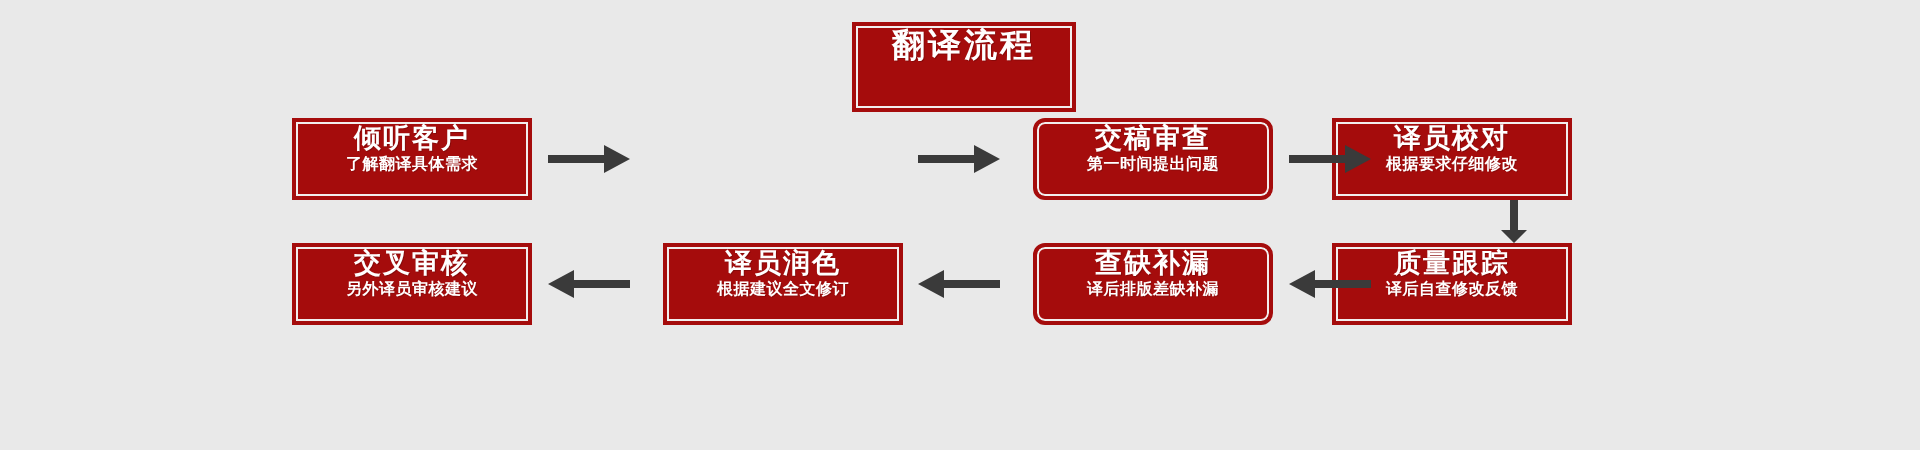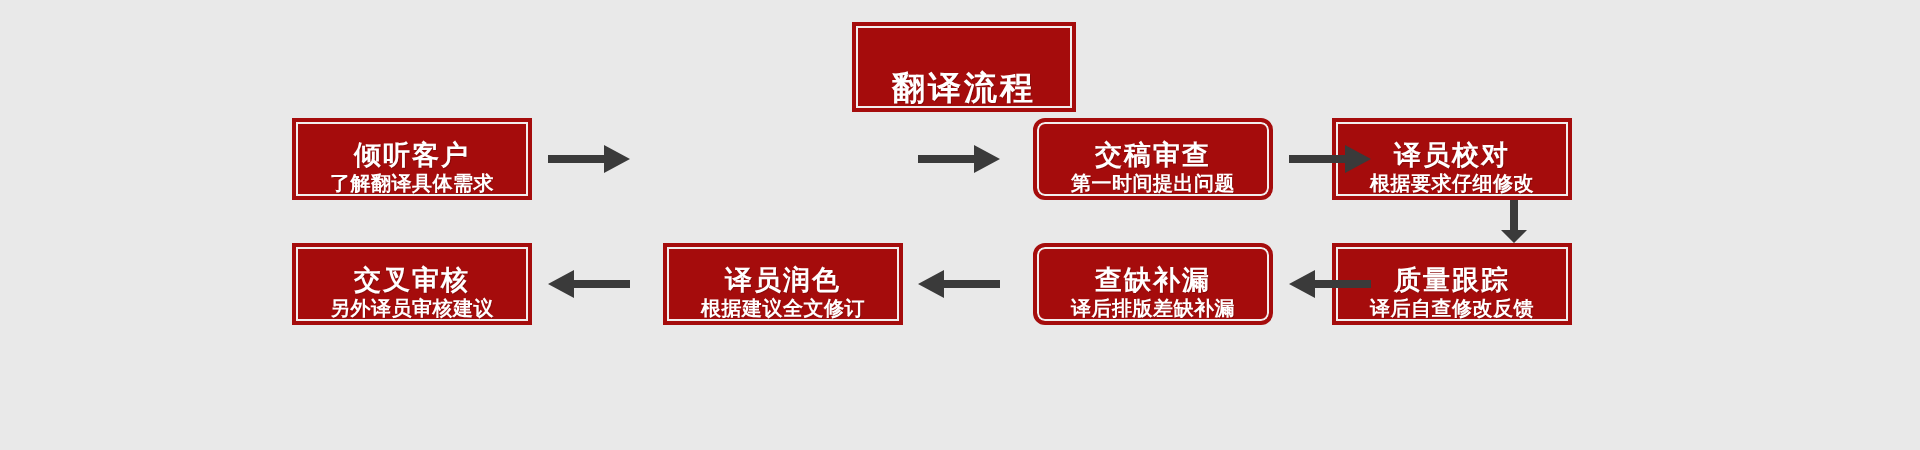--- a/index.html
+++ b/index.html
@@ -35,21 +35,21 @@
     
     box-shadow: inset 0 0 0 2px #f2eeee;
   }
 
   .box-inner {
     width: 100%;
     height: 100%;
     display: flex;
     flex-direction: column;
     align-items: center;
-    justify-content: flex-end;
+    justify-content: flex-start;
     padding: 2px 4px;
     box-sizing: border-box;
   }
 
   .box-title {
     color: #ffffff;
     font-weight: bold;
     letter-spacing: 2px;
     line-height: 1.05;
     white-space: nowrap;
@@ -79,21 +79,21 @@
 
   
   .process-box {
     width: 240px;
     height: 82px;
   }
   .process-box .box-title {
     font-size: 27px;
   }
   .process-box .box-sub {
-    font-size: 20px;
+    font-size: 16px;
     margin-top: 4px;
   }
 
   .row1 { top: 118px; }
   .row2 { top: 243px; }
 
   .col1 { left: 292px; }
   .col2 { left: 663px; }
   .col3 { left: 1033px; border-radius: 12px; }
   .col4 { left: 1332px; }

